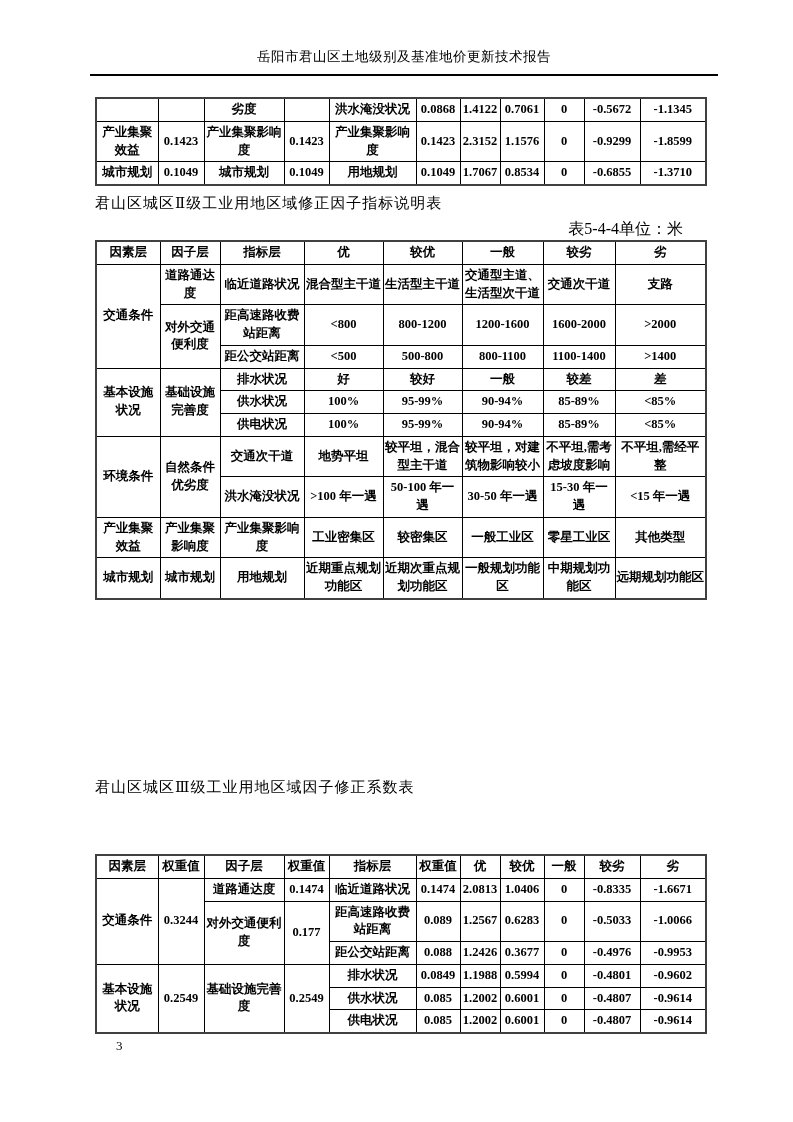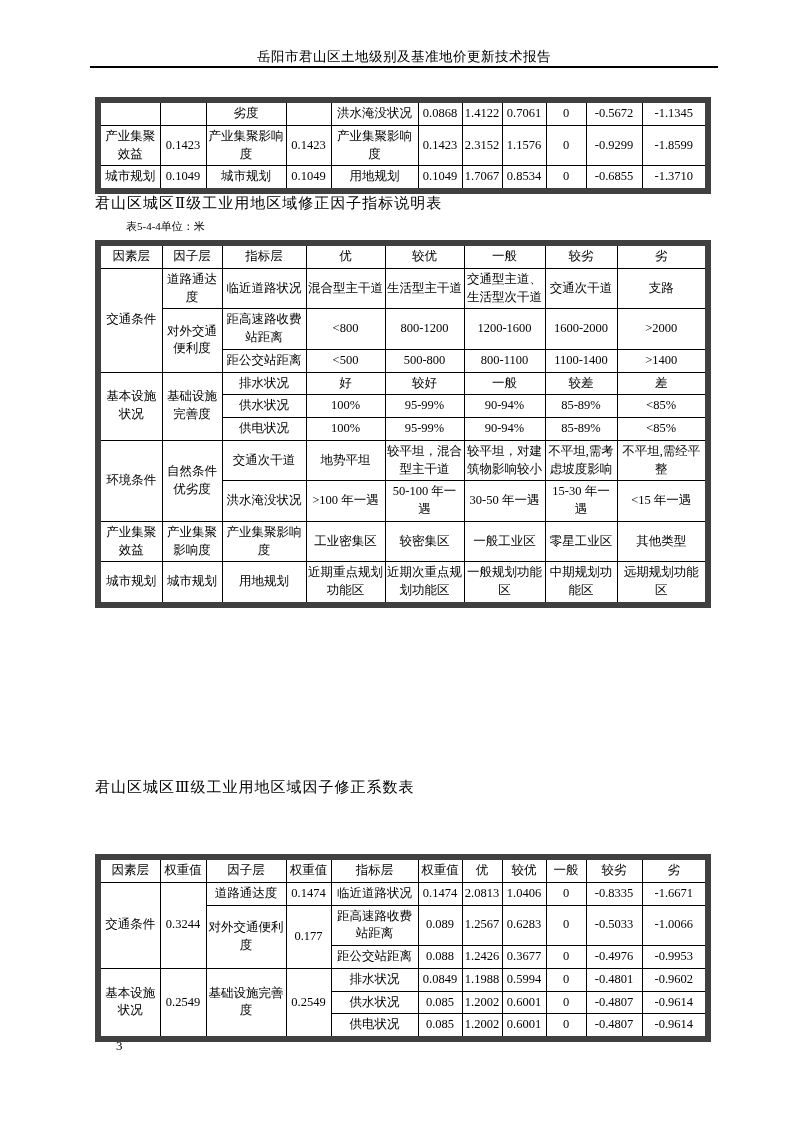--- a/index.html
+++ b/index.html
@@ -3,46 +3,46 @@
 <meta charset="utf-8">
 <style>
   html,body{margin:0;padding:0;background:#fff;}
   .sheet{
     position:relative;width:793px;height:1122px;background:#ffffff;overflow:hidden;
     font-family:"Liberation Serif","DejaVu Serif",serif;color:#000;
   }
   .page-header{
     position:absolute;top:48px;left:90px;width:628px;
     text-align:center;font-size:13.5px;letter-spacing:.5px;
-    padding-bottom:0;border-bottom:2px solid #000;
+    padding-bottom:8px;border-bottom:2px solid #000;
   }
   .doc-table{
     position:absolute;left:95px;width:610px;
     border-collapse:collapse;table-layout:fixed;
-    border:6px solid #404040;
-    font-size:12.5px;line-height:1.42;
+    border:2px solid #404040;
+    font-size:12.5px;line-height:1.42;font-weight:bold;
   }
   .doc-table td{
     border:1px solid #000;
     text-align:center;vertical-align:middle;
     padding:2px 1px;overflow:hidden;
   }
   .doc-table td.num{white-space:nowrap;}
   .t1{top:97px;}
   .tbl-title{
     position:absolute;left:95px;width:610px;
     font-size:15px;letter-spacing:1px;
   }
   .t2-title{top:194px;}
   .t3-title{top:778px;}
   .caption{
     position:absolute;left:95px;width:610px;box-sizing:border-box;
-    display:flex;justify-content:flex-start;
+    display:flex;justify-content:flex-end;
     padding-left:31px;padding-right:22px;
-    font-size:11px;
+    font-size:16px;
   }
   .t2-cap{top:219px;}
   .t3-cap{top:831px;}
   .t2{top:240px;}
   .t3{top:854px;}
   .page-number{
     position:absolute;top:1038px;left:116px;font-size:13px;
   }
 </style>
 </head>

